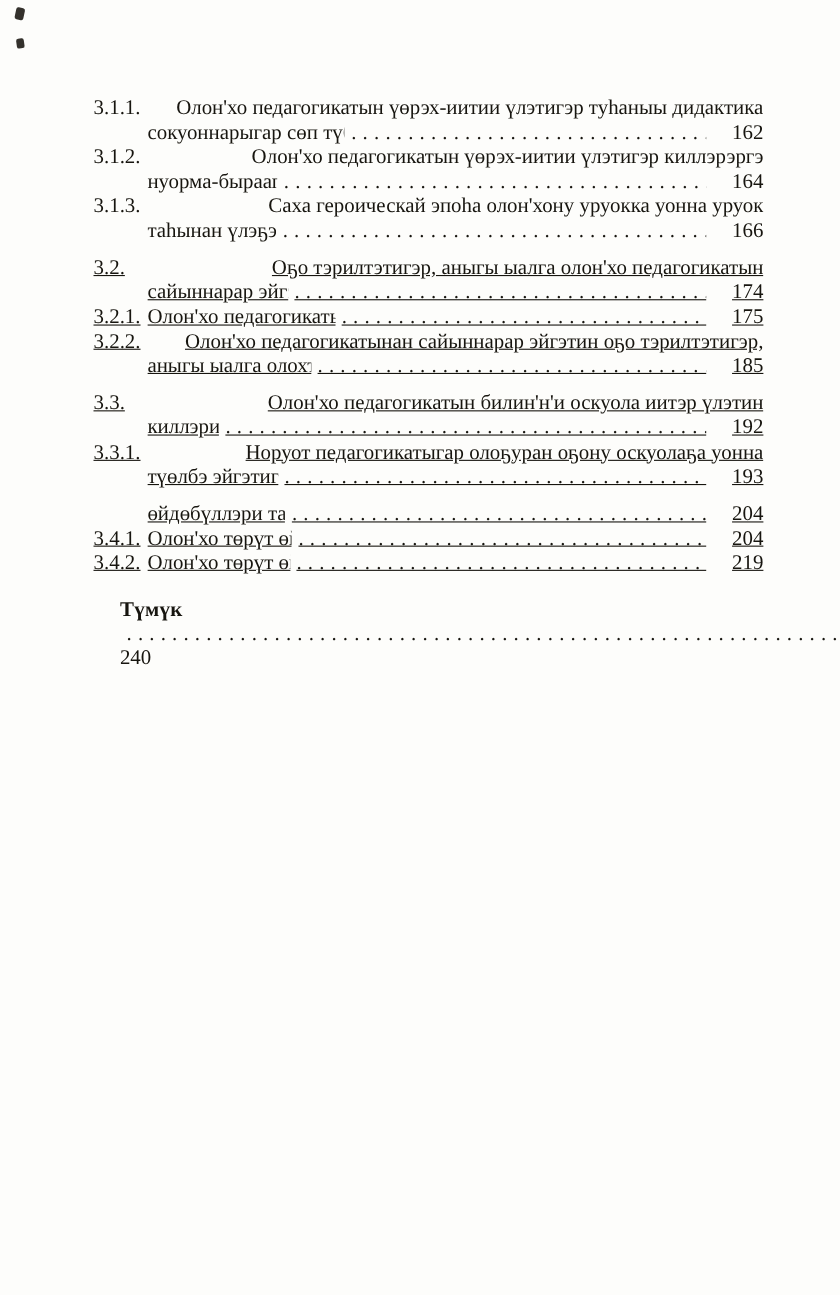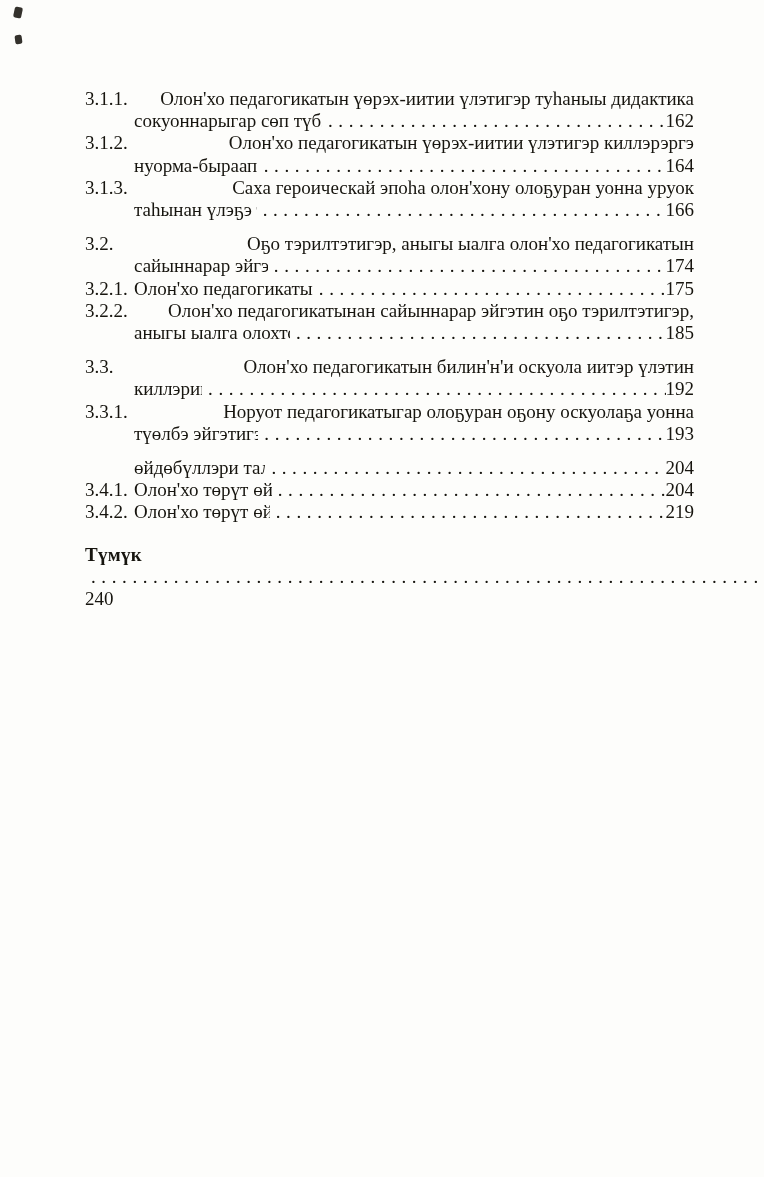--- a/index.html
+++ b/index.html
@@ -37,23 +37,23 @@
     flex: 1 1 auto;
     min-width: 10px;
     overflow: hidden;
     white-space: nowrap;
     padding: 0 4px 0 6px;
   }
   .leader::before {
     content: "..........................................................................................";
     letter-spacing: 5.6px;
   }
-  .page-num { flex: 0 0 auto; }
+  .page-num { flex: 0 0 auto; margin-left: 24px; }
 
-  .group + .group { margin-top: 12px; }
+  .group + .group { margin-top: 12px; text-decoration: underline; }
 
   .footer-line { margin-top: 20px; flex-direction: column; }
   .footer-label { font-weight: 700; letter-spacing: 0.3px; }
 </style>
 </head>
 <body style="background: rgb(253, 253, 251); color: rgb(23, 21, 15);">
 
 <div class="page">
   <span class="speck s1"></span>
   <span class="speck s2"></span>
@@ -78,21 +78,21 @@
           </div>
           <div class="line cont">
             <span class="text">нуорма-быраап өттүнэн хааччыйыы</span>
             <span class="leader"></span>
             <span class="page-num">164</span>
           </div>
         </div>
         <div class="entry">
           <div class="line">
             <span class="num">3.1.3.</span>
-            <span class="text">Саха героическай эпоһа олон'хону олоҕуран уонна уруок</span>
+            <span class="text">Саха героическай эпоһа олон'хону уруокка уонна уруок</span>
           </div>
           <div class="line cont">
             <span class="text">таһынан үлэҕэ туһаныы ньымалара</span>
             <span class="leader"></span>
             <span class="page-num">166</span>
           </div>
         </div>
       </section>
       <section class="group">
         <div class="entry">

